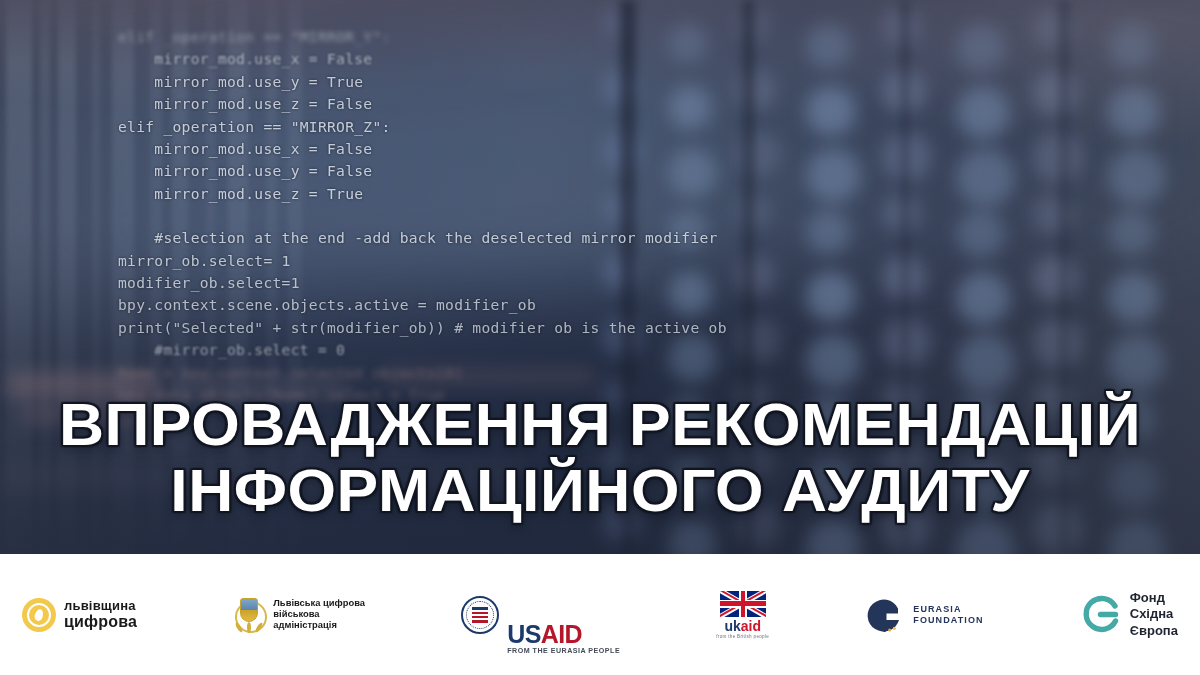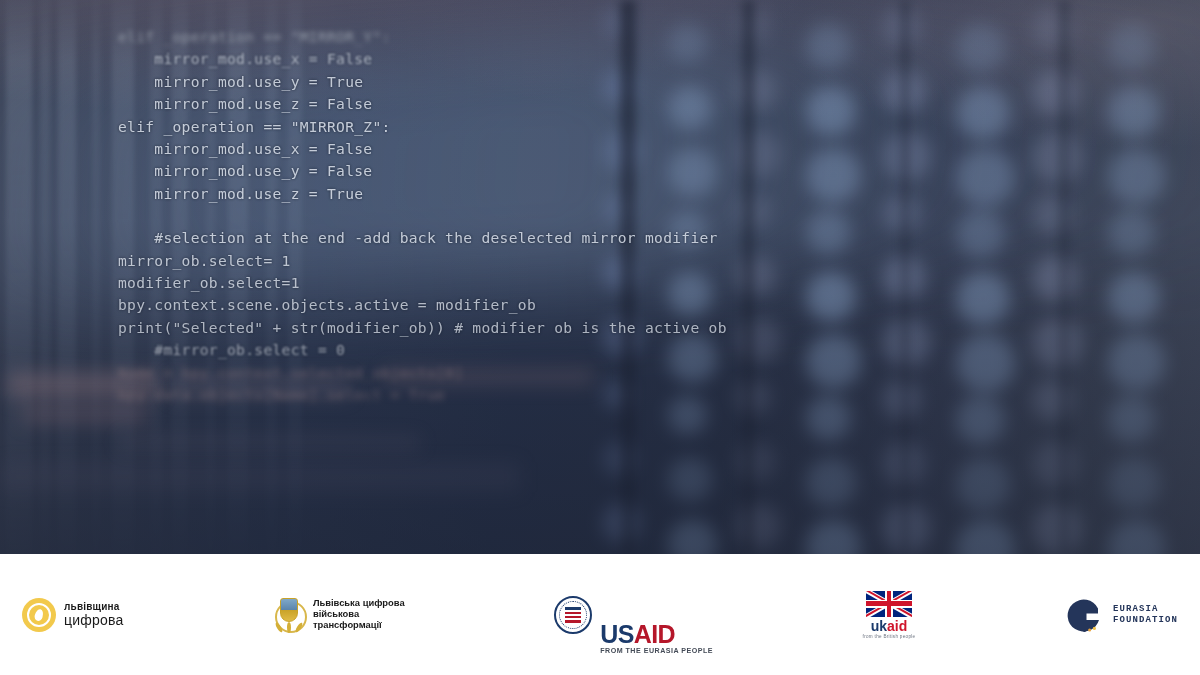--- a/index.html
+++ b/index.html
@@ -205,22 +205,22 @@
     border: 2.5px solid #ffffff;
   }
   .lv-mark::after {
     content: "";
     position: absolute; left: 13px; top: 11px;
     width: 8px; height: 12px;
     border-radius: 50% 50% 50% 50% / 60% 60% 40% 40%;
     background: #ffffff;
     transform: rotate(16deg);
   }
-  .lv-t1 { font-size: 10px; font-weight: 700; color: #1a1a1a; letter-spacing: 0.2px; }
-  .lv-t2 { font-size: 14px; font-weight: 400; color: #1a1a1a; letter-spacing: 0.2px; }
+  .lv-t1 { font-size: 13px; font-weight: 700; color: #1a1a1a; letter-spacing: 0.2px; }
+  .lv-t2 { font-size: 16px; font-weight: 700; color: #1a1a1a; letter-spacing: 0.2px; }
 
   
   .coa {
     width: 32px; height: 40px;
     position: relative;
     flex: none;
   }
   .coa-shield {
     position: absolute;
     left: 7px; top: 3px;
@@ -318,21 +318,21 @@
   .uk-uk { color: #1b3a6b; }
   .uk-aid { color: #cf142b; }
   .uk-tag { font-size: 4.6px; color: #6d7480; letter-spacing: 0.3px; }
 
   
   .ef-mark {
     width: 40px; height: 40px;
     position: relative;
     flex: none;
   }
-  .ef-t { font-size: 9px; font-weight: 700; color: #24355a; letter-spacing: 1.1px; font-family: Liberation Mono, monospace; }
+  .ef-t { font-size: 9px; font-weight: 700; color: #24355a; letter-spacing: 1.1px; }
 
   
   .fse-mark { width: 42px; height: 42px; flex: none; }
   .fse-t { font-size: 13px; font-weight: 600; color: #1f2430; line-height: 1.24; }
 </style>
 </head>
 <body>
 
 <div class="slide">
 
@@ -440,20 +440,24 @@
         <div class="shelf" style="left: 170px; top: 376px; width: 180px; height: 22px; background: rgba(150, 136, 156, 0.26);"></div>
         <div class="shelf" style="left: 384px; top: 368px; width: 210px; height: 18px; background: rgba(166, 132, 142, 0.24);"></div>
         <div class="shelf" style="left: 120px; top: 436px; width: 300px; height: 14px; background: rgba(140, 128, 150, 0.18);"></div>
         <div class="shelf" style="left: 0px; top: 462px; width: 520px; height: 30px; background: rgba(120, 116, 142, 0.14);"></div>
       </div>
 
     <div class="code" id="code-overlay"><span class="ln blur-1">elif _operation == "MIRROR_Y":</span><span class="ln blur-2">    mirror_mod.use_x = False</span><span class="ln blur-3">    mirror_mod.use_y = True</span><span class="ln blur-3">    mirror_mod.use_z = False</span><span class="ln blur-3">elif _operation == "MIRROR_Z":</span><span class="ln blur-3">    mirror_mod.use_x = False</span><span class="ln blur-3">    mirror_mod.use_y = False</span><span class="ln blur-3">    mirror_mod.use_z = True</span><span class="spacer"></span><span class="ln blur-3">    #selection at the end -add back the deselected mirror modifier</span><span class="ln blur-3">mirror_ob.select= 1</span><span class="ln blur-3">modifier_ob.select=1</span><span class="ln blur-3">bpy.context.scene.objects.active = modifier_ob</span><span class="ln blur-3">print("Selected" + str(modifier_ob)) # modifier ob is the active ob</span><span class="ln blur-2">    #mirror_ob.select = 0</span><span class="ln blur-4 warm">Name = bpy.context.selected_objects[0]</span><span class="ln blur-4 warm">bpy.data.objects[Name].select = True</span></div>
 
     <div class="bg-veil"></div>
 
+    <div class="title-wrap">
+      <span class="title-line">ВПРОВАДЖЕННЯ РЕКОМЕНДАЦІЙ</span>
+      <span class="title-line">ІНФОРМАЦІЙНОГО АУДИТУ</span>
+    </div>
   </div>
 
   <div class="footer">
     <div class="logos">
 
       <div class="logo">
         <div class="lv-mark"></div>
         <div class="logo-text">
           <div class="lv-t1">львівщина</div>
           <div class="lv-t2">цифрова</div>
@@ -464,21 +468,21 @@
         <div class="coa">
           <div class="coa-ring"></div>
           <div class="coa-leaf" style="left:4px;transform:rotate(-32deg);"></div>
           <div class="coa-leaf" style="left:14px;"></div>
           <div class="coa-leaf" style="left:24px;transform:rotate(32deg);"></div>
           <div class="coa-shield"></div>
         </div>
         <div class="logo-text">
           <div class="lova-t">Львівська цифрова</div>
           <div class="lova-t">військова</div>
-          <div class="lova-t">трансформації</div>
+          <div class="lova-t">адміністрація</div>
         </div>
       </div>
 
 
       <div class="logo">
         <div class="usaid-seal">
           <div class="usaid-bars"></div>
         </div>
         <div class="logo-text">
           <div style="display:flex;align-items:baseline;">
@@ -516,16 +520,29 @@
             <circle cx="24.6" cy="35.0" r="1.5" fill="#e8a33d"></circle>
             <circle cx="29.4" cy="33.4" r="1.6" fill="#f0c24a"></circle>
           </svg>
         </div>
         <div class="logo-text">
           <div class="ef-t">EURASIA</div>
           <div class="ef-t">FOUNDATION</div>
         </div>
       </div>
 
+      <div class="logo">
+        <div class="fse-mark">
+          <svg width="42" height="42" viewBox="0 0 42 42">
+            <path d="M35 13 A15.5 15.5 0 1 0 35.5 28" fill="none" stroke="#45a9a5" stroke-width="5.4" stroke-linecap="round"></path>
+            <path d="M20.5 21.5 L35.5 21.5" fill="none" stroke="#45a9a5" stroke-width="5.4" stroke-linecap="round"></path>
+          </svg>
+        </div>
+        <div class="logo-text">
+          <div class="fse-t">Фонд</div>
+          <div class="fse-t">Східна</div>
+          <div class="fse-t">Європа</div>
+        </div>
+      </div>
 
     </div>
   </div>
 </div>
 
 </body></html>

